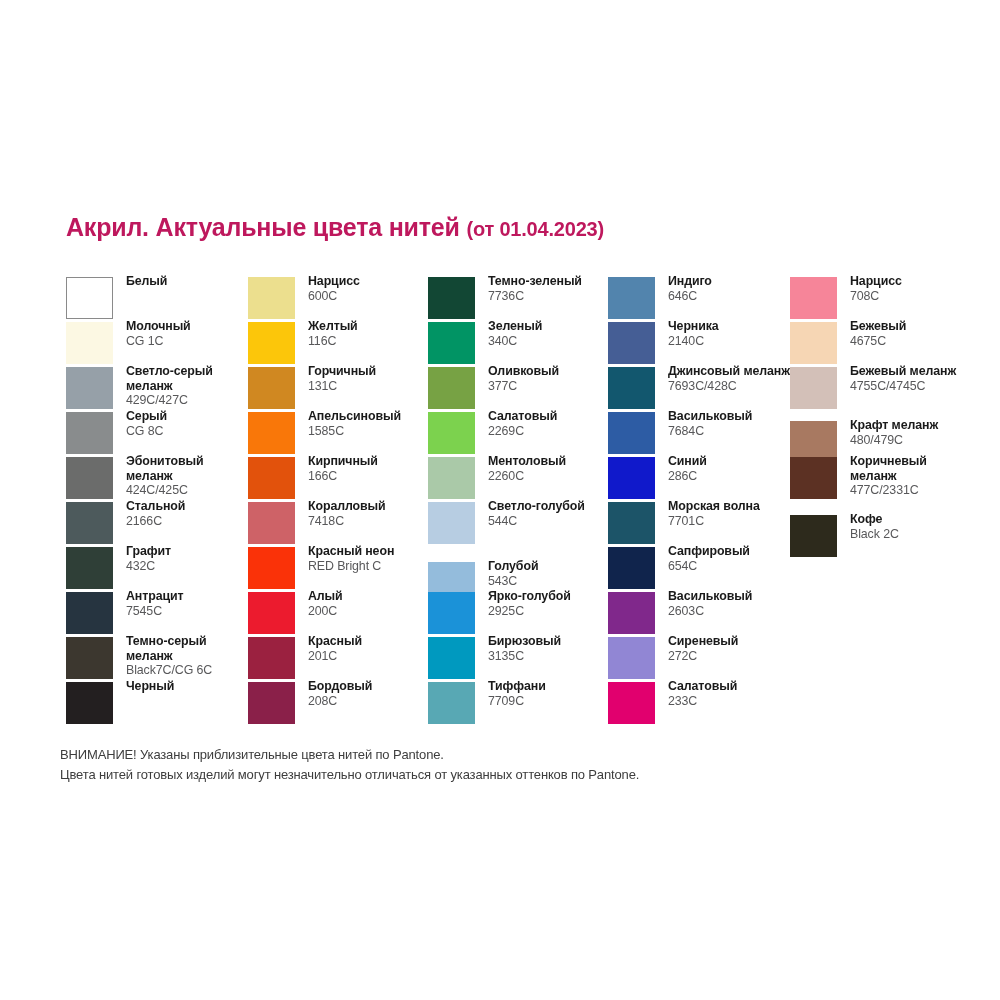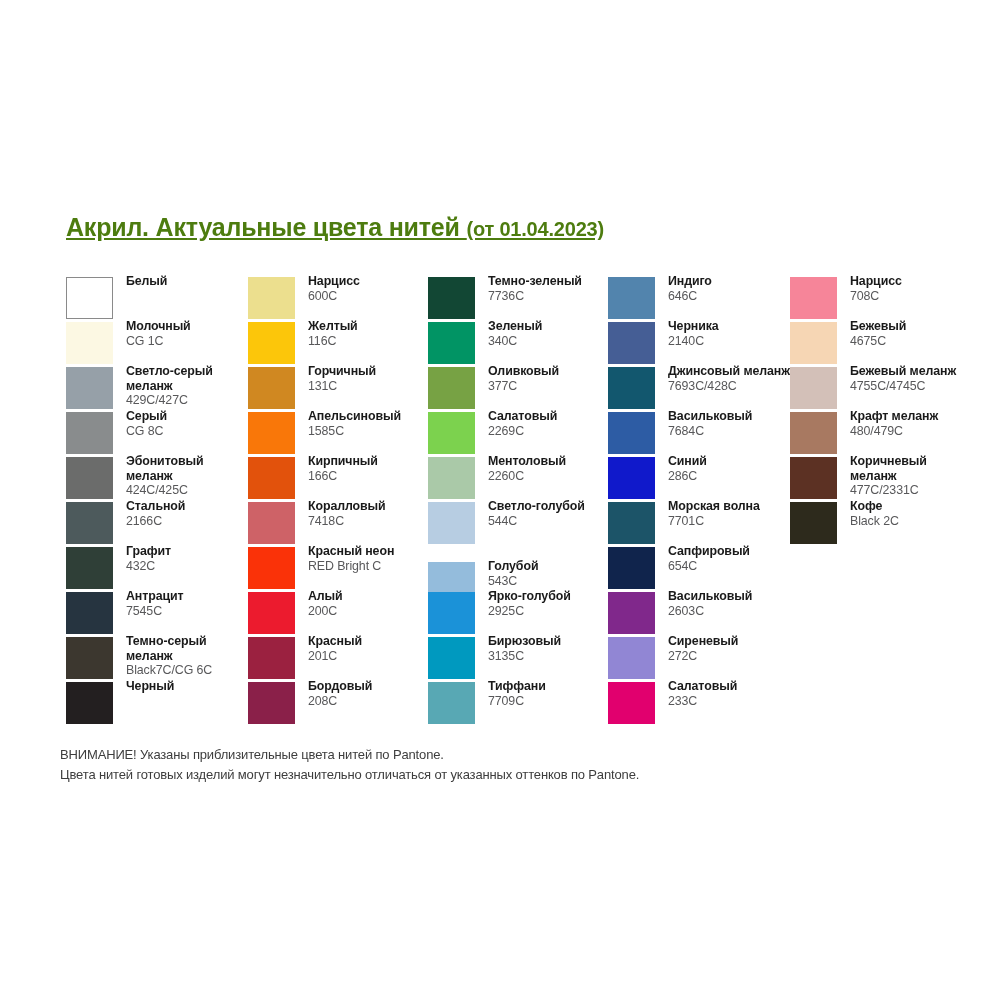--- a/index.html
+++ b/index.html
@@ -23,22 +23,21 @@
     height: 1000px;
   }
   .title {
     position: absolute;
     left: 66px;
     top: 213px;
     font-size: 25px;
     font-weight: bold;
     letter-spacing: -0.2px;
     white-space: nowrap;
-    color: #4d7c0f;
-    text-decoration: underline;
+    color: #be185d;
   }
   .title .title-date {
     font-size: 20px;
     font-weight: bold;
   }
   .columns {
     position: absolute;
     left: 66px;
     top: 277px;
     width: 920px;
@@ -410,35 +409,35 @@
             <div class="ccode">4675C</div>
           </div>
         </div>
         <div class="swatch-row" style="top: 90px;">
           <div class="swatch" style="background: rgb(211, 192, 184);"></div>
           <div class="labels">
             <div class="cname">Бежевый меланж</div>
             <div class="ccode">4755C/4745C</div>
           </div>
         </div>
-        <div class="swatch-row" style="top: 135px; padding-left: 20px;">
+        <div class="swatch-row" style="top: 144px; padding-left: 20px;">
           <div class="swatch" style="background: rgb(168, 121, 97);"></div>
           <div class="labels">
             <div class="cname">Крафт меланж</div>
             <div class="ccode">480/479C</div>
           </div>
         </div>
         <div class="swatch-row" style="top: 180px;">
           <div class="swatch" style="background: rgb(92, 49, 35);"></div>
           <div class="labels">
             <div class="cname">Коричневый меланж</div>
             <div class="ccode">477C/2331C</div>
           </div>
         </div>
-        <div class="swatch-row" style="top: 225px; padding-left: 24px;">
+        <div class="swatch-row" style="top: 238px; padding-left: 24px;">
           <div class="swatch" style="background: rgb(45, 42, 28);"></div>
           <div class="labels">
             <div class="cname">Кофе</div>
             <div class="ccode">Black 2C</div>
           </div>
         </div>
       </div>
     </div>
 
   <div class="footer">

